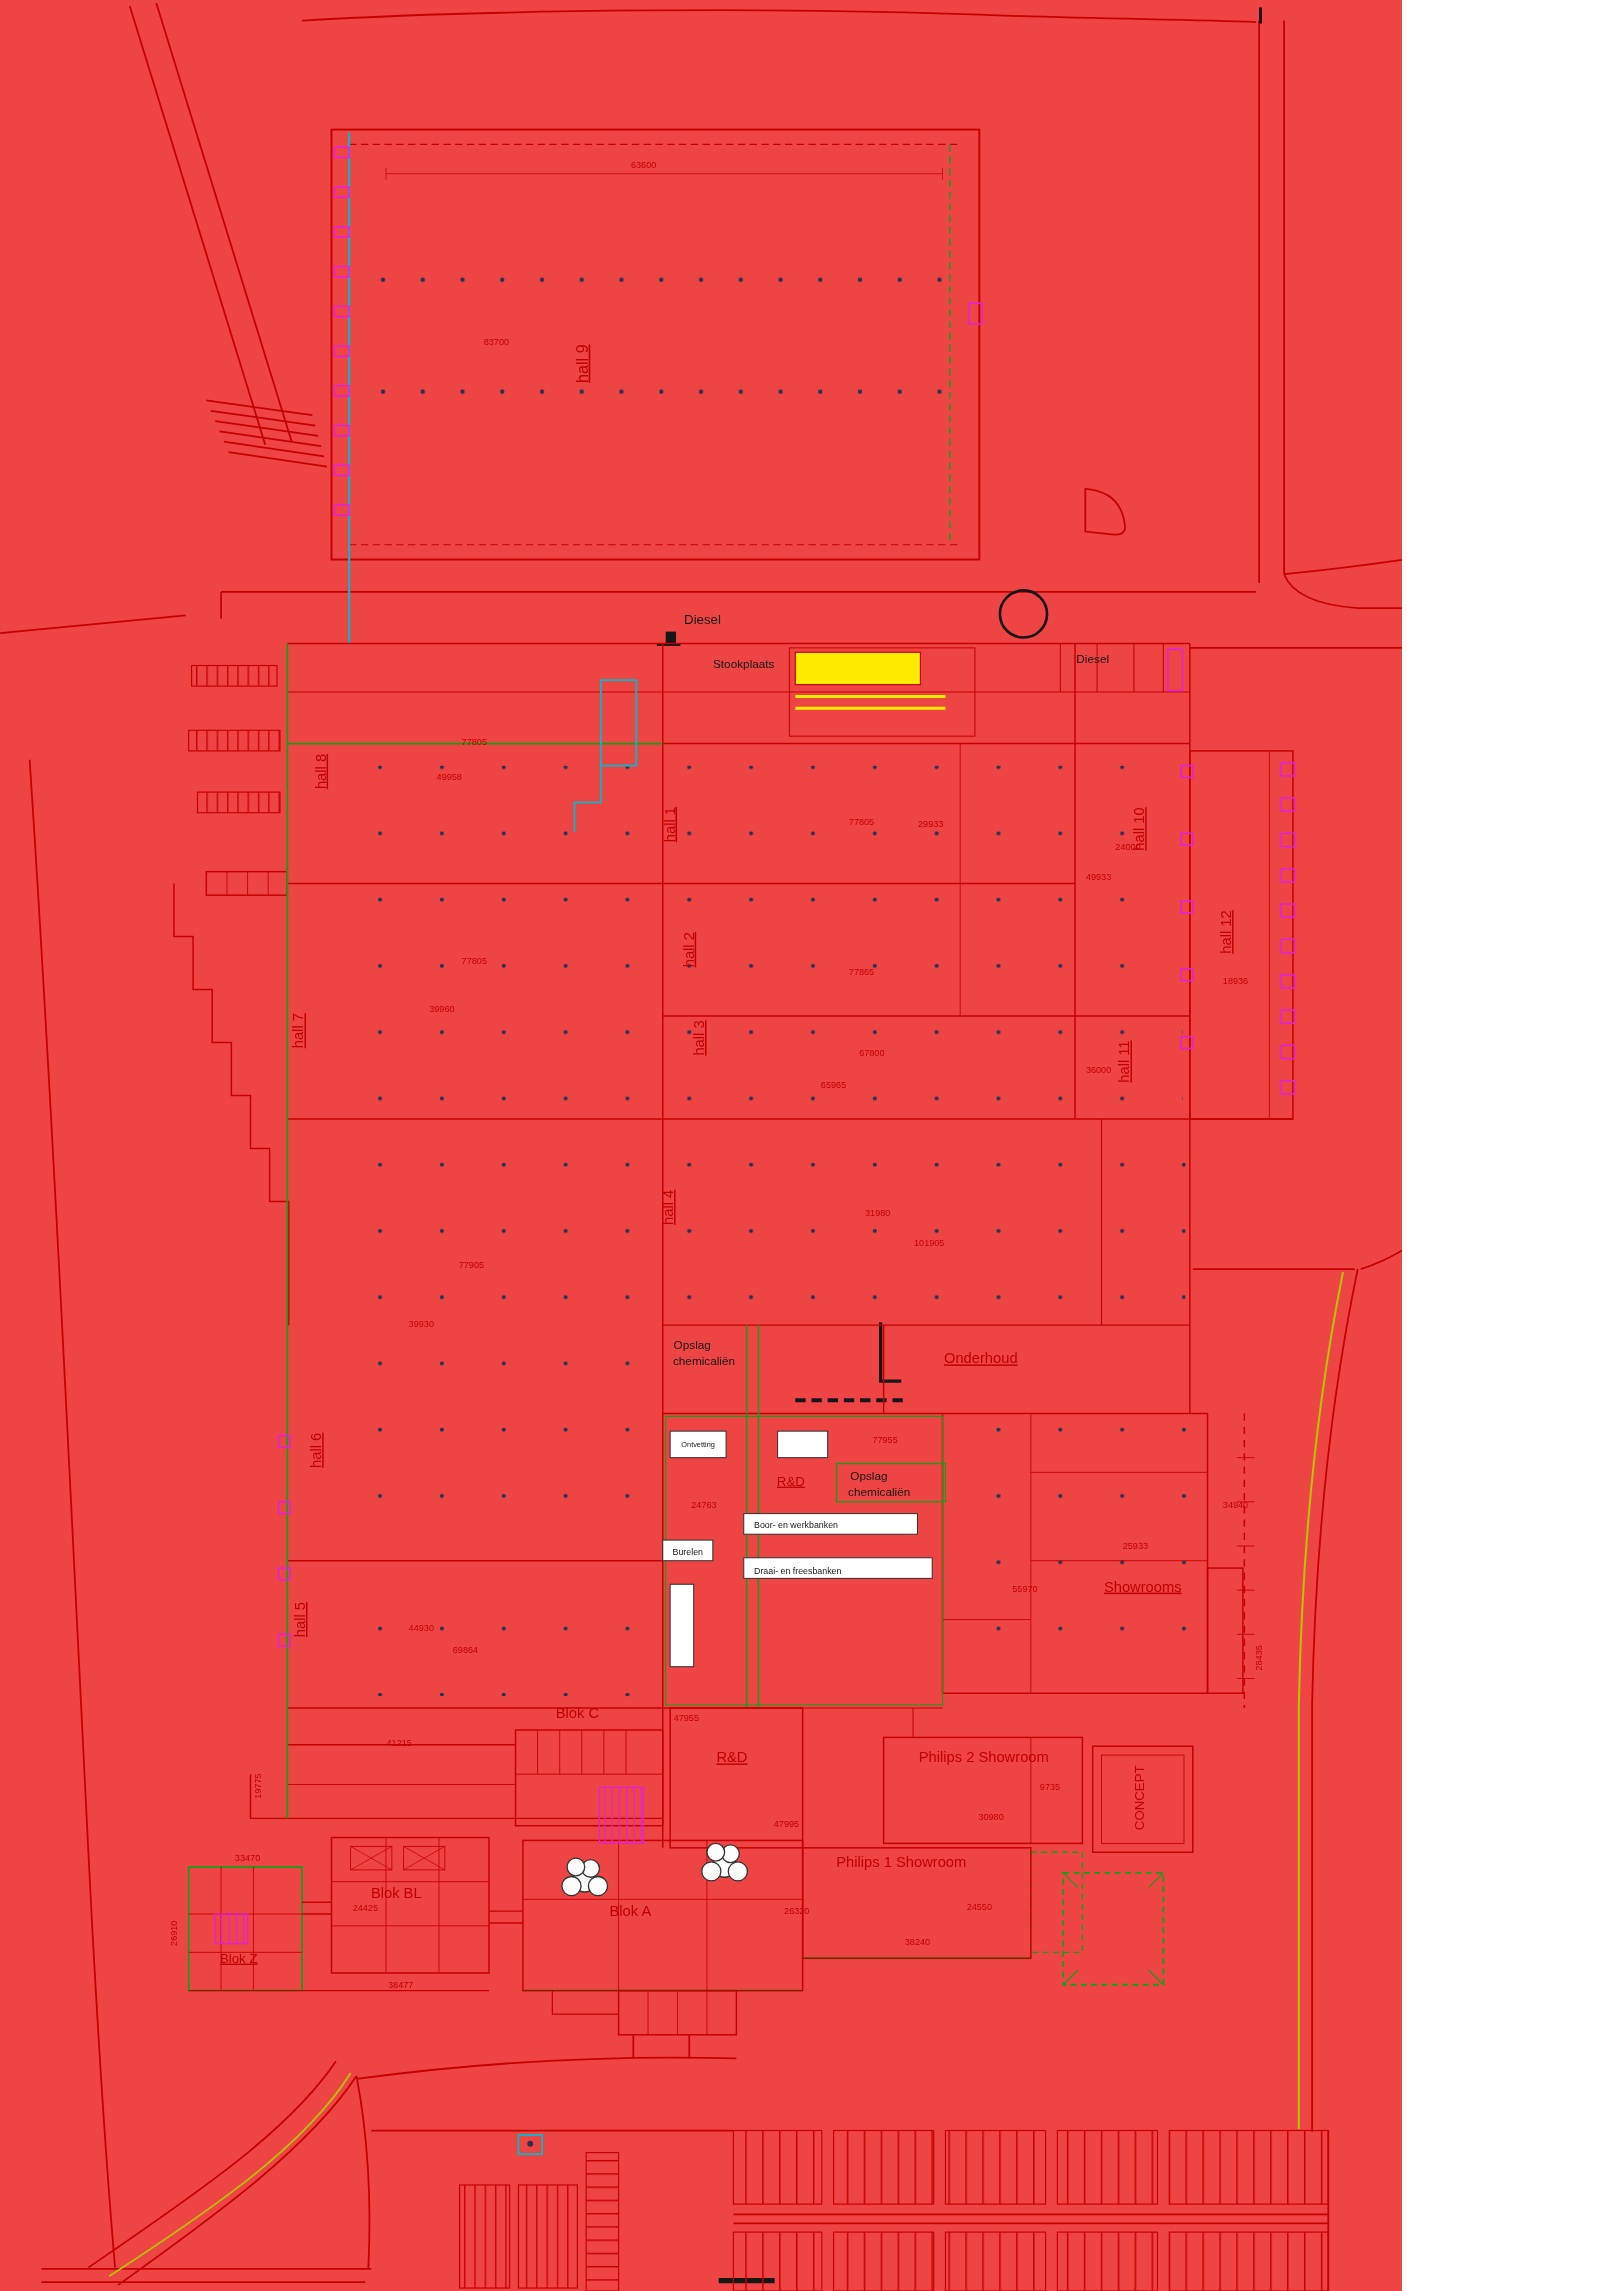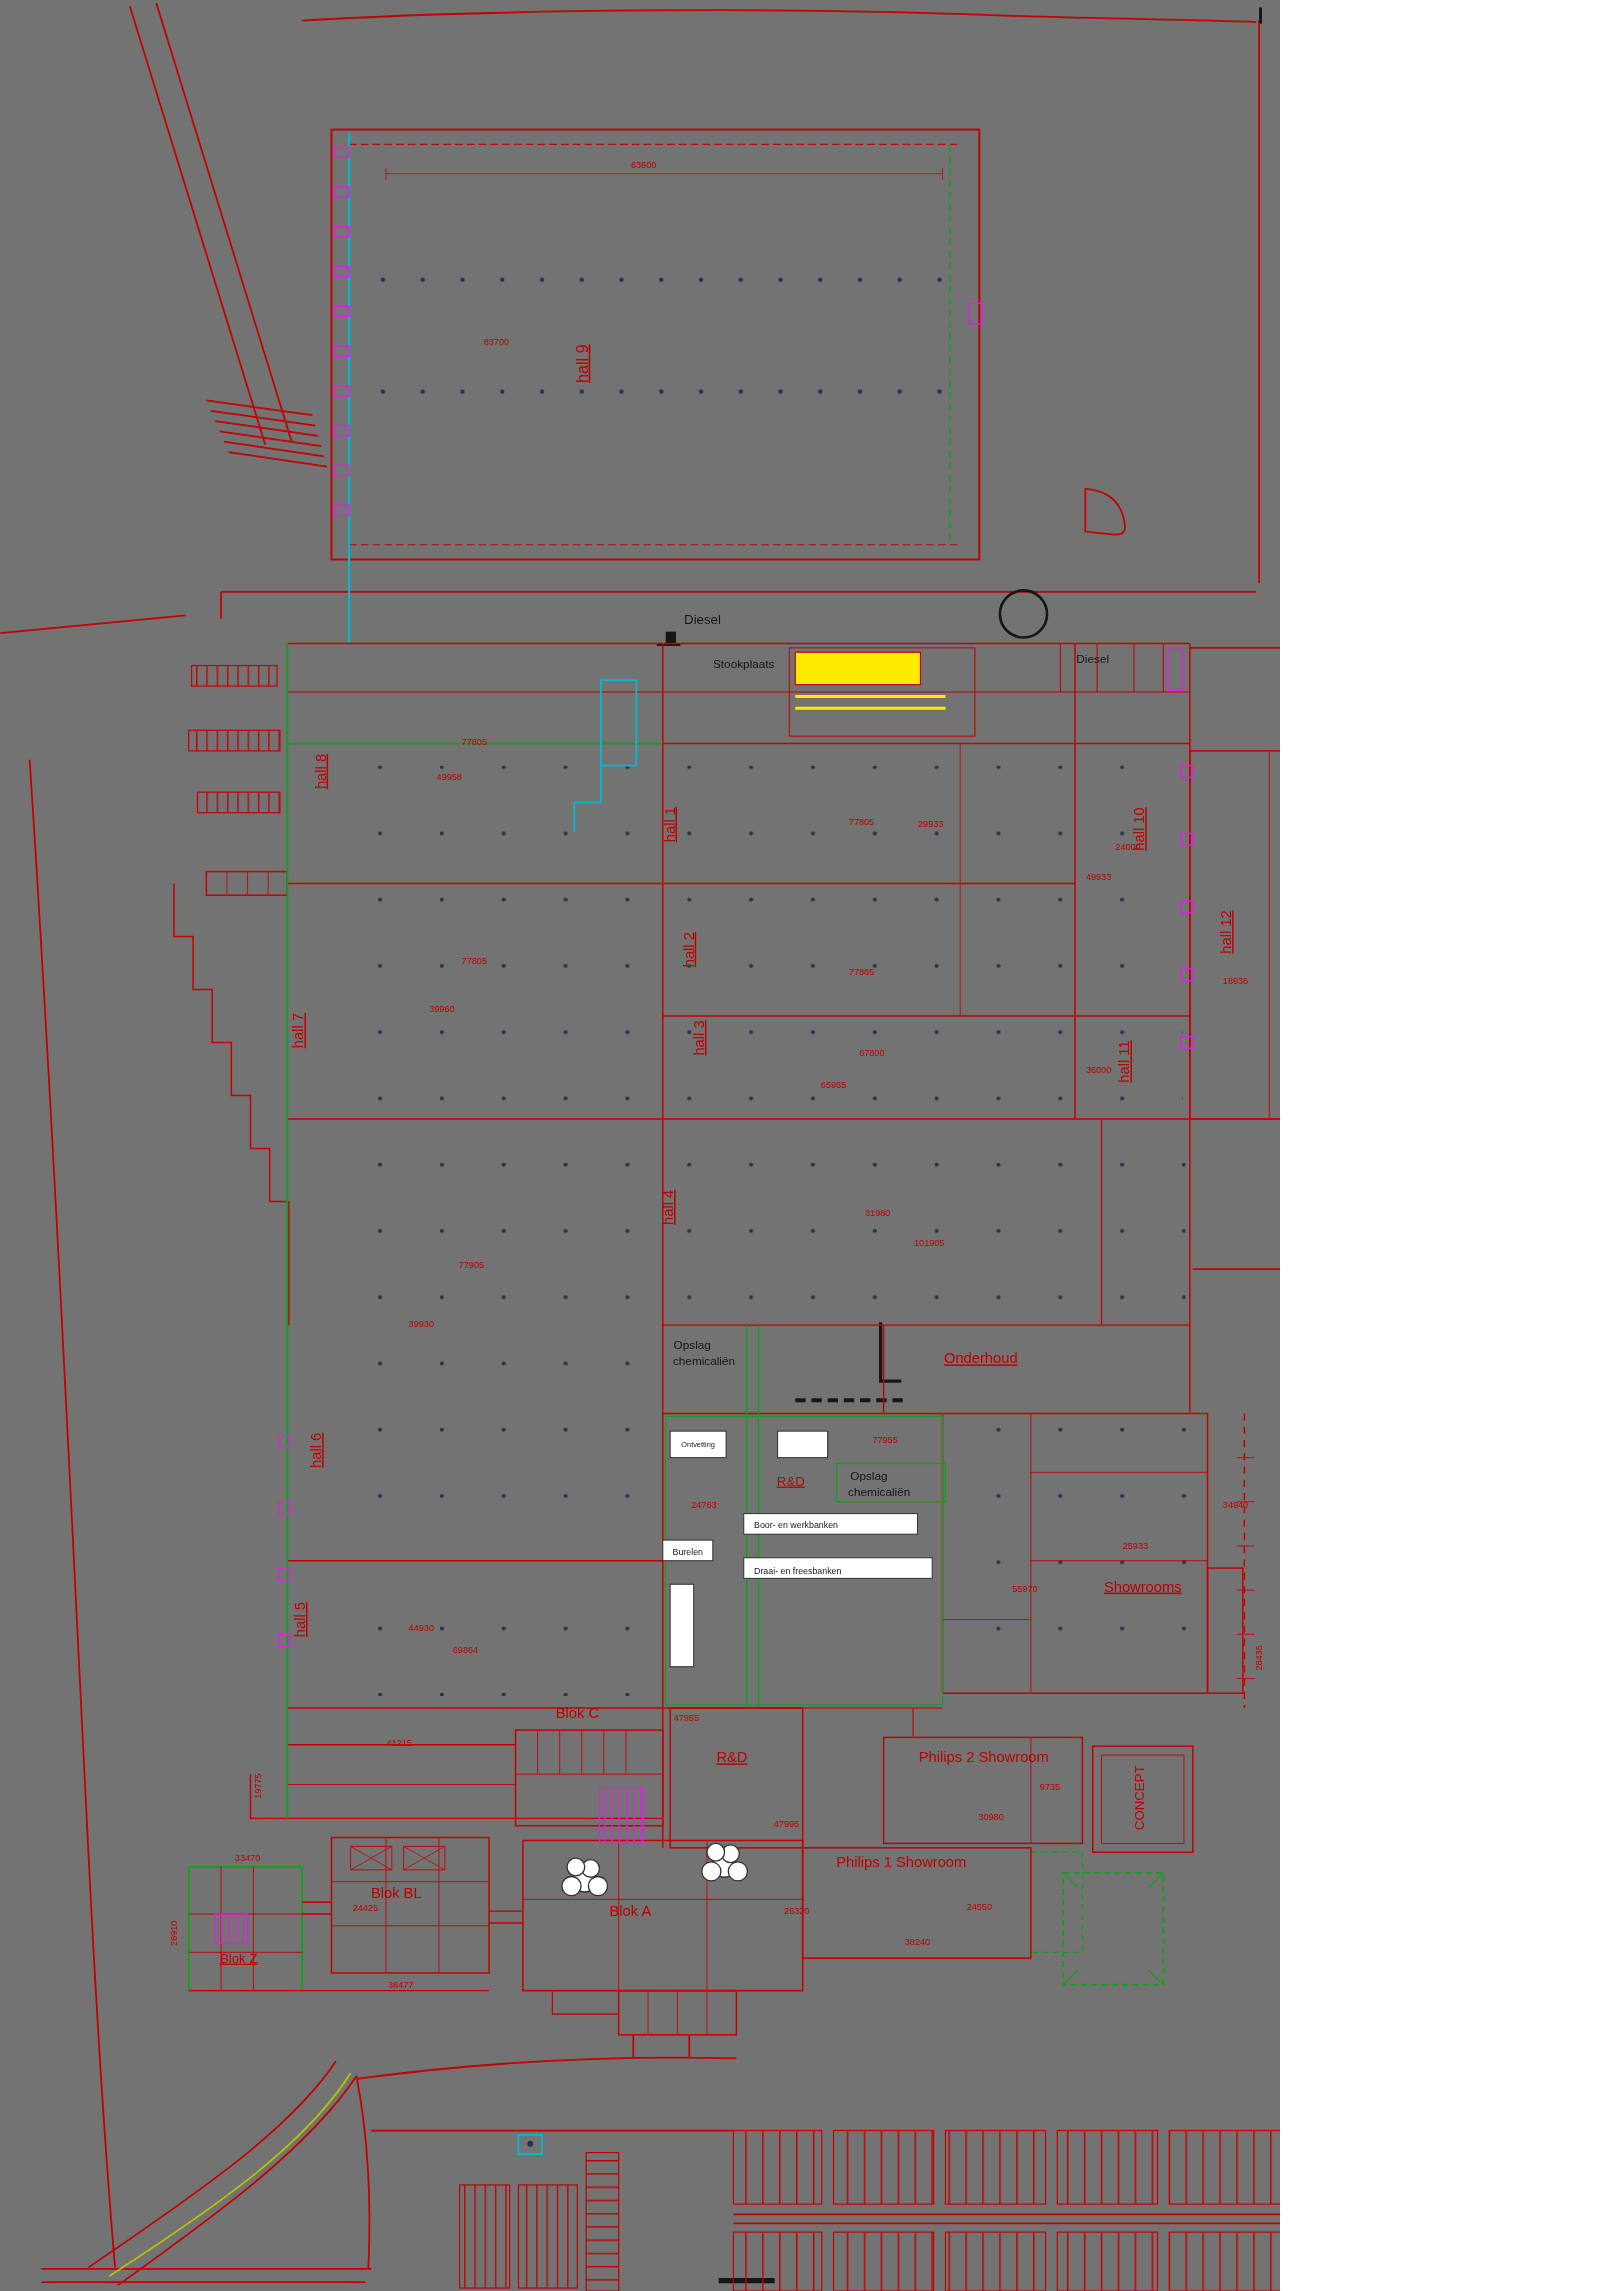--- a/index.html
+++ b/index.html
@@ -1,17 +1,17 @@
 <!DOCTYPE html>
 <html><head>
 <meta charset="utf-8">
 <style>
   html,body{margin:0;padding:0;background:#ffffff;}
   body{font-family:"Liberation Sans", sans-serif;}
-  #canvas{width:1280px;height:2291px;position:relative;background:#737373;overflow:hidden;}
+  #canvas{width:1402px;height:2291px;position:relative;background:#ef4444;overflow:hidden;}
   svg text{font-family:"Liberation Sans", sans-serif;}
   svg text.u{text-decoration:underline;}
 </style>
 </head>
 <body>
 
 <div id="canvas">
 <svg width="1620" height="2291" viewBox="0 0 1100 1556" xmlns="http://www.w3.org/2000/svg">
   <defs>
     <pattern id="pDots" width="42" height="45" patternUnits="userSpaceOnUse">

